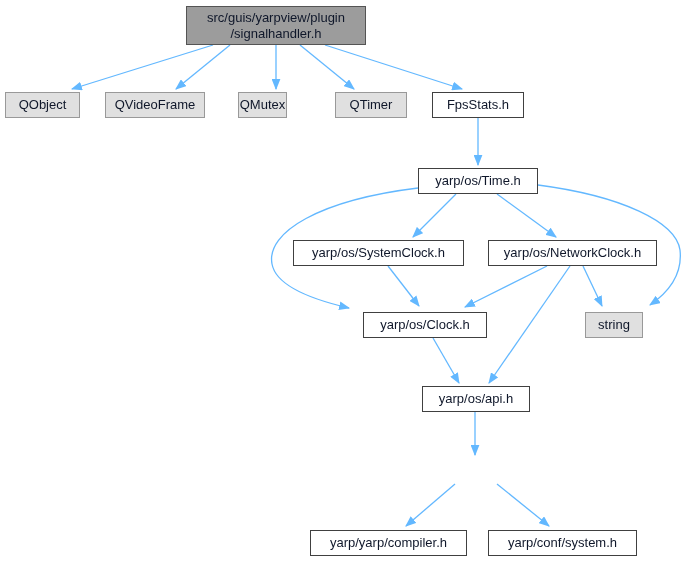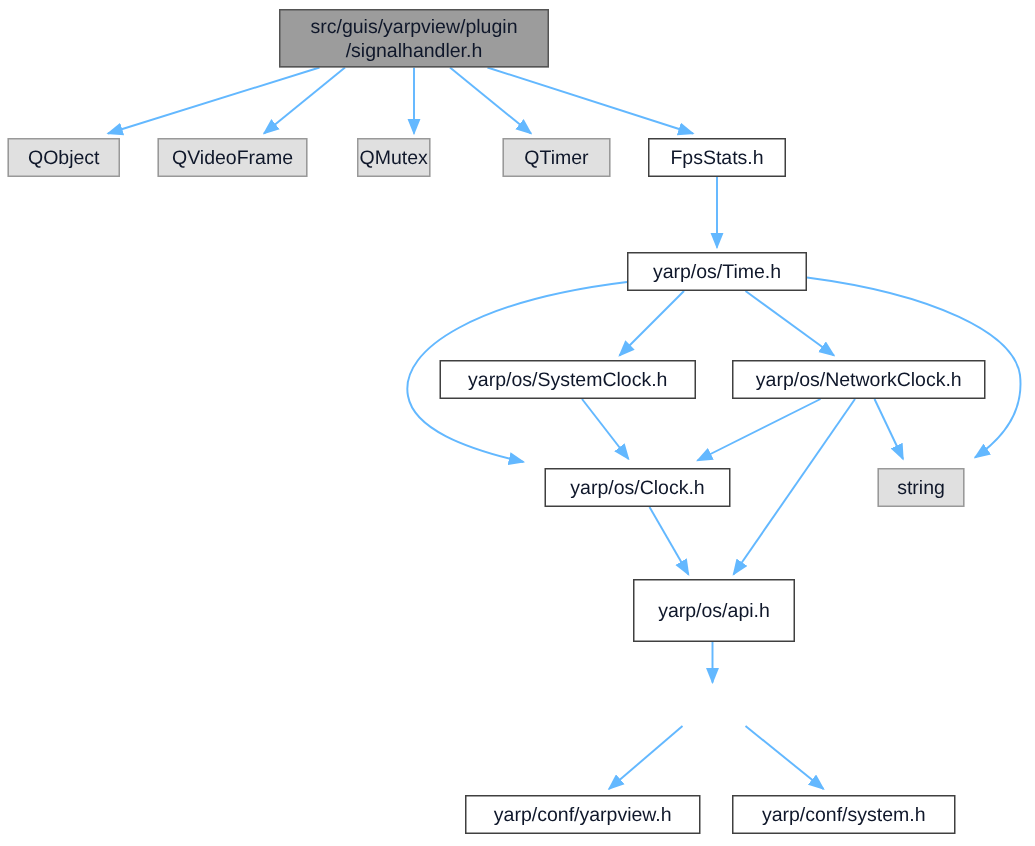--- a/index.html
+++ b/index.html
@@ -94,26 +94,26 @@
   </div>
 
   <div class="node doc" style="left:363px;top:312px;width:124px;height:26px;">
     <span>yarp/os/Clock.h</span>
   </div>
 
   <div class="node ext" style="left:585px;top:312px;width:58px;height:26px;">
     <span>string</span>
   </div>
 
-  <div class="node doc" style="left:422px;top:386px;width:108px;height:42px;">
+  <div class="node doc" style="left:422px;top:386px;width:108px;height:26px;">
     <span>yarp/os/api.h</span>
   </div>
 
 
   <div class="node doc" style="left:310px;top:530px;width:157px;height:26px;">
-    <span>yarp/conf/yarpview.h</span>
+    <span>yarp/yarp/compiler.h</span>
   </div>
 
   <div class="node doc" style="left:488px;top:530px;width:149px;height:26px;">
     <span>yarp/conf/system.h</span>
   </div>
 
 </div>
 
 </body></html>

